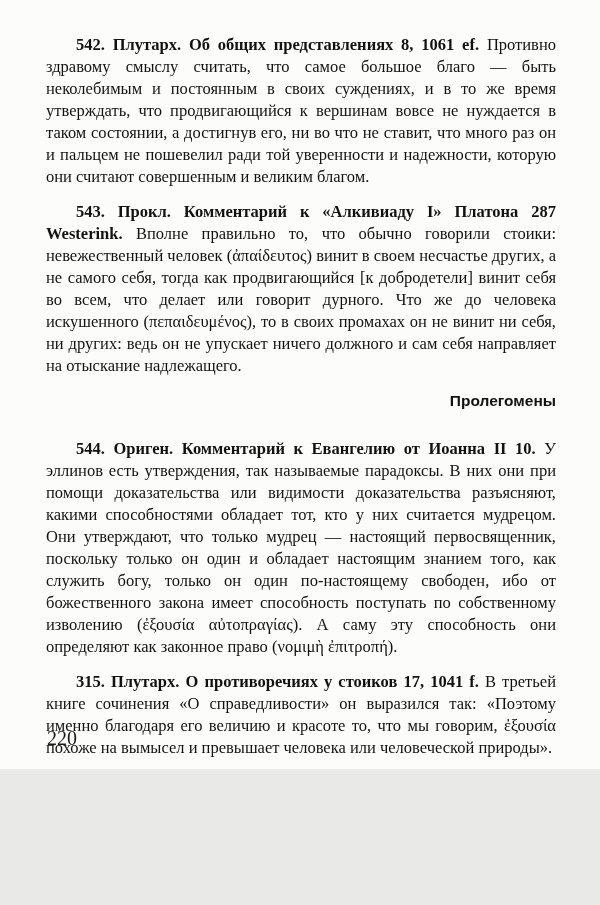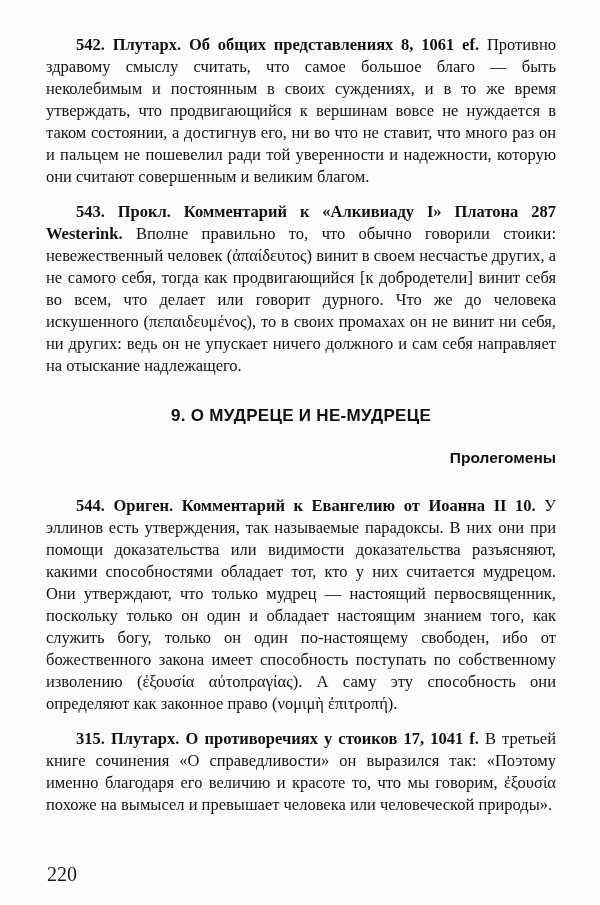--- a/index.html
+++ b/index.html
@@ -3,21 +3,21 @@
 <meta charset="utf-8">
 <style>
   html, body {
     margin: 0;
     padding: 0;
     background: #e9e9e7;
   }
   .page {
     position: relative;
     width: 600px;
-    height: 905px;
+    height: 769px;
     margin: 0 auto;
     background: #fcfcfa;
     color: #121212;
     box-sizing: border-box;
     padding: 34px 44px 0 46px;
     font-family: "Liberation Serif", "DejaVu Serif", serif;
     font-size: 16.5px;
     line-height: 22px;
     overflow: hidden;
   }
@@ -54,21 +54,20 @@
 </style>
 </head>
 <body>
 
 <div class="page">
 
   <p class="para"><span class="lead">542. Плутарх. Об общих представлениях 8, 1061 ef.</span> <span>Противно здравому смыслу считать, что самое большое благо — быть неколебимым и постоянным в своих суждениях, и в то же время утверждать, что продвигающийся к вершинам вовсе не нуждается в таком состоянии, а достигнув его, ни во что не ставит, что много раз он и пальцем не пошевелил ради той уверенности и надежности, которую они считают совершенным и великим благом.</span></p>
 
   <p class="para"><span class="lead">543. Прокл. Комментарий к «Алкивиаду I» Платона 287 Westerink.</span> <span>Вполне правильно то, что обычно говорили стоики: невежественный человек (ἀπαίδευτος) винит в своем несчастье других, а не самого себя, тогда как продвигающийся [к добродетели] винит себя во всем, что делает или говорит дурного. Что же до человека искушенного (πεπαιδευμένος), то в своих промахах он не винит ни себя, ни других: ведь он не упускает ничего должного и сам себя направляет на отыскание надлежащего.</span></p>
 
-  <h2 class="section-heading">9. О МУДРЕЦЕ И НЕ-МУДРЕЦЕ</h2>
 
   <h3 class="subsection-heading">Пролегомены</h3>
 
   <p class="para"><span class="lead">544. Ориген. Комментарий к Евангелию от Иоанна II 10.</span> <span>У эллинов есть утверждения, так называемые парадоксы. В них они при помощи доказательства или видимости доказательства разъясняют, какими способностями обладает тот, кто у них считается мудрецом. Они утверждают, что только мудрец — настоящий первосвященник, поскольку только он один и обладает настоящим знанием того, как служить богу, только он один по-настоящему свободен, ибо от божественного закона имеет способность поступать по собственному изволению (ἐξουσία αὐτοπραγίας). А саму эту способность они определяют как законное право (νομιμὴ ἐπιτροπή).</span></p>
 
   <p class="para"><span class="lead">315. Плутарх. О противоречиях у стоиков 17, 1041 f.</span> <span>В третьей книге сочинения «О справедливости» он выразился так: «Поэтому именно благодаря его величию и красоте то, что мы говорим, ἐξουσία похоже на вымысел и превышает человека или человеческой природы».</span></p>
 
   <div class="page-number">220</div>
 
 </div>

